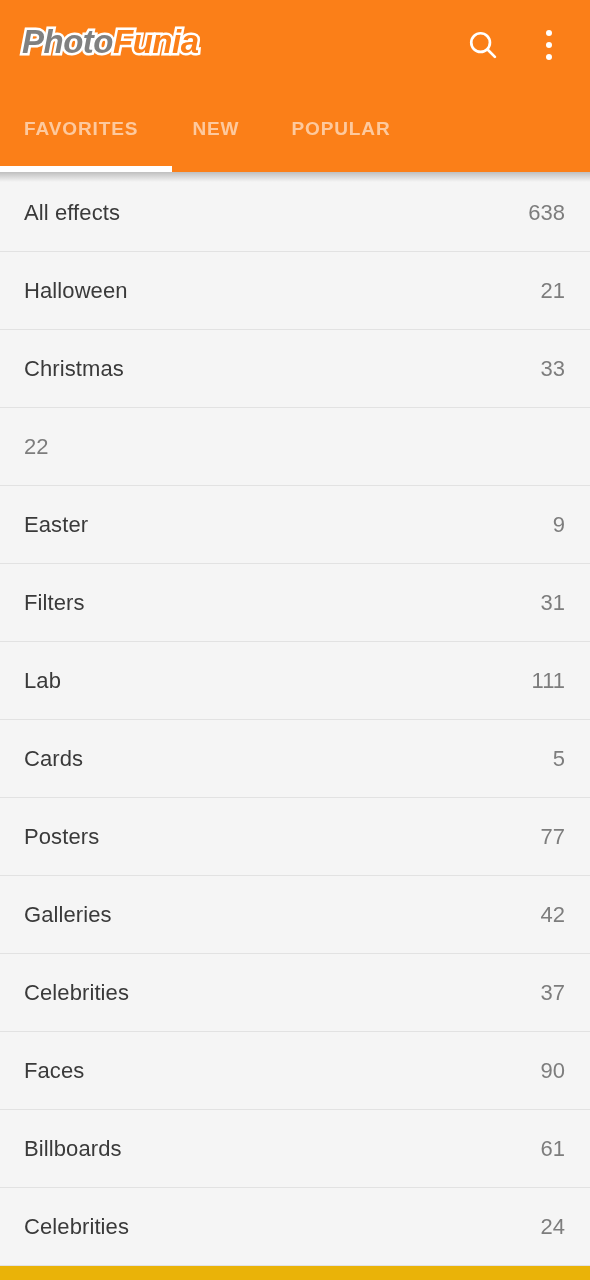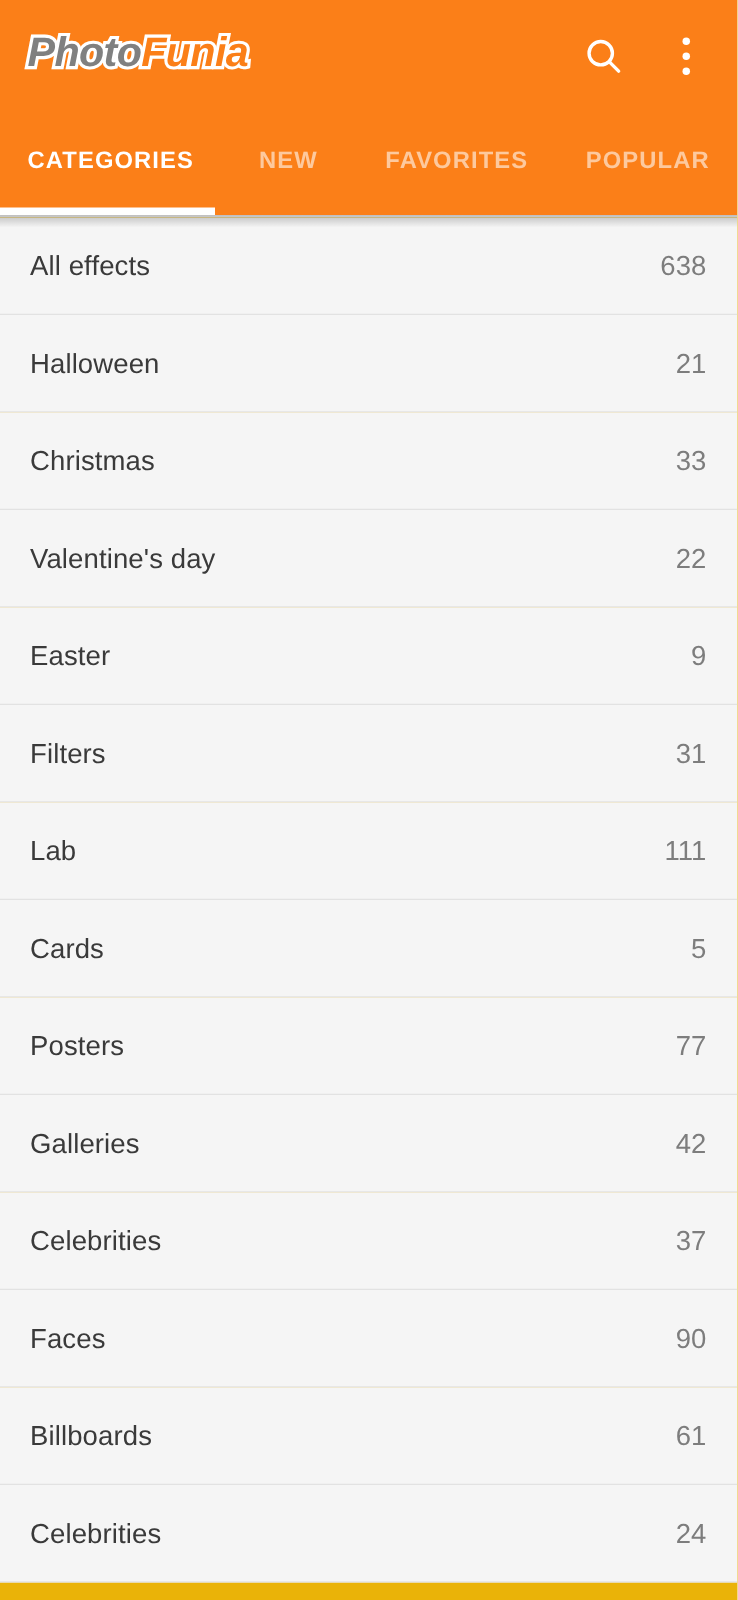--- a/index.html
+++ b/index.html
@@ -211,23 +211,22 @@
           <span class="dots">
             <i></i>
               <i></i>
               <i></i>
           </span>
         </button>
       </div>
     </div>
 
     <div class="tabs">
-      <button class="tab tab-categories active">CATEGORIES</button>
+      <button class="tab tab-favorites">FAVORITES</button>
       <button class="tab tab-new">NEW</button>
-      <button class="tab tab-favorites">FAVORITES</button>
       <button class="tab tab-popular">POPULAR</button>
     </div>
   </div>
 
   <div class="tab-indicator"></div>
   <div class="appbar-shadow"></div>
 
   <div class="list" id="category-list">
       <div class="row">
         <span class="row-label">All effects</span>
@@ -235,21 +234,20 @@
       </div>
       <div class="row">
         <span class="row-label">Halloween</span>
         <span class="row-count">21</span>
       </div>
       <div class="row">
         <span class="row-label">Christmas</span>
         <span class="row-count">33</span>
       </div>
       <div class="row">
-        <span class="row-label">Valentine's day</span>
         <span class="row-count">22</span>
       </div>
       <div class="row">
         <span class="row-label">Easter</span>
         <span class="row-count">9</span>
       </div>
       <div class="row">
         <span class="row-label">Filters</span>
         <span class="row-count">31</span>
       </div>

